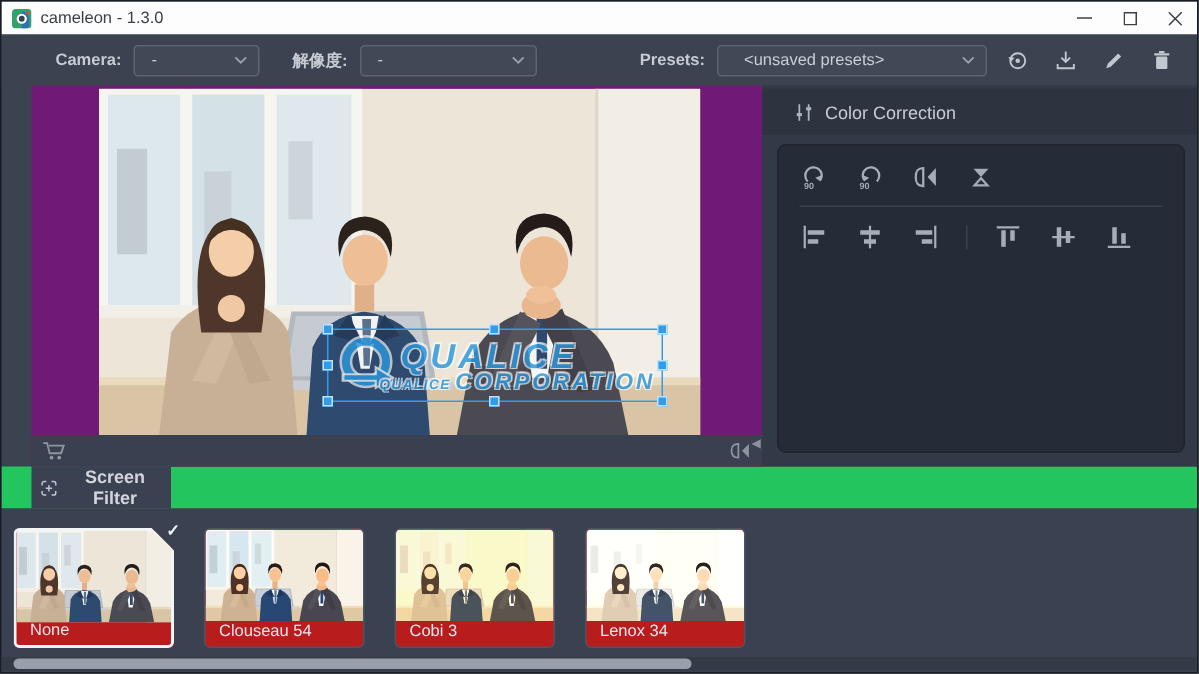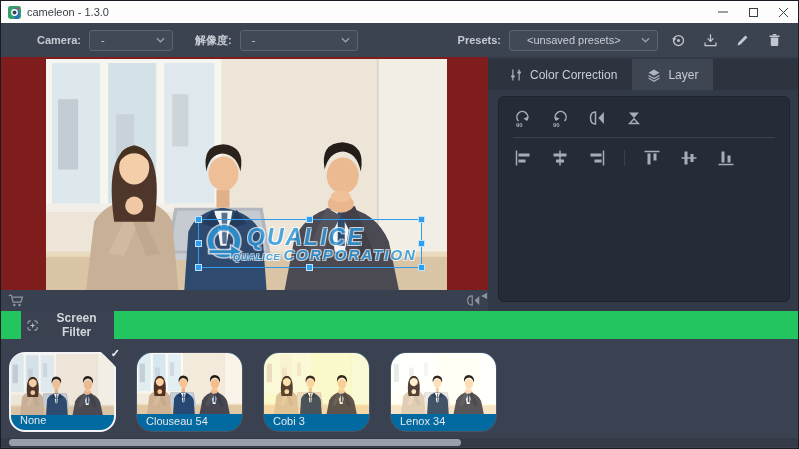--- a/index.html
+++ b/index.html
@@ -20,28 +20,28 @@
   .win-btn svg{display:block;}
   
   .toolbar{height:34px;background:#3b4350;display:flex;align-items:center;flex-shrink:0;padding:0 8px;}
   .tb-label{font-size:11px;font-weight:bold;color:#c7ccd4;margin:0 8px;white-space:nowrap;}
   .tb-label.first{margin-left:28px;}
   .dropdown{height:21px;background:#414957;border:1px solid #5c6472;border-radius:3px;
     display:flex;align-items:center;justify-content:space-between;padding:0 7px 0 11px;
     color:#c9ced6;font-size:11px;cursor:default;}
   .dd-camera{width:84px;}
   .dd-resolution{width:118px;}
-  .dd-presets{width:149px;padding-left:17px;}
+  .dd-presets{width:180px;padding-left:17px;}
   .chev{width:9px;height:6px;color:#9aa1ac;flex-shrink:0;margin-left:6px;}
   .icon-btn{background:none;border:none;padding:0;margin:0 7px;color:#c2c8d0;cursor:default;
     display:flex;align-items:center;justify-content:center;width:18px;height:18px;}
   .icon-btn svg{width:15px;height:15px;display:block;}
   
   .main{height:254px;display:flex;position:relative;flex-shrink:0;}
-  .preview-panel{width:487px;background:#7f1d1d;position:relative;flex-shrink:0;}
+  .preview-panel{width:487px;background:#701a75;position:relative;flex-shrink:0;margin-left:20px;}
   .photo{position:absolute;left:45px;top:2px;width:401px;height:231px;overflow:hidden;}
   .photo>svg{width:100%;height:100%;display:block;}
   .preview-bar{position:absolute;left:0;bottom:0;width:100%;height:21px;background:#394050;
     display:flex;align-items:center;justify-content:space-between;padding:0 7px;}
   .preview-bar .bar-icon{color:#8e959e;width:17px;height:15px;display:flex;align-items:center;background:none;border:none;padding:0;}
   .preview-bar .bar-icon svg{width:100%;height:100%;}
   
   .wm{position:absolute;left:152px;top:160px;width:224px;height:49px;border:1px solid #2e9df0;}
   .wm-inner{position:absolute;inset:0;display:flex;align-items:center;padding-left:2px;opacity:.82;}
   .wm-icon{width:46px;height:46px;flex-shrink:0;}
@@ -73,21 +73,21 @@
   .splitter-arrow{position:absolute;left:-7px;top:234px;font-size:8px;color:#8a919c;background:none;border:none;padding:0;}
   
   .filter-tab-row{height:28px;background:#22c55e;display:flex;align-items:stretch;flex-shrink:0;padding-left:20px;}
   .filter-tab{width:93px;background:#3a4150;display:flex;align-items:center;justify-content:center;gap:7px;
     font-size:12px;font-weight:bold;color:#d2d6dc;border:none;cursor:default;}
   .filter-tab svg{width:13px;height:13px;color:#c2c8d0;}
   
   .thumbs-section{height:111px;background:#3a4150;position:relative;overflow:hidden;flex-shrink:0;}
   .thumbs-row{position:absolute;left:8px;top:13px;display:flex;gap:18px;}
   .thumb{position:relative;flex-shrink:0;width:109px;height:82px;cursor:default;}
-  .thumb-card{width:107px;height:80px;background:#0369a1;border:1px solid #4d5564;border-radius:16px;
+  .thumb-card{width:107px;height:80px;background:#b91c1c;border:1px solid #4d5564;border-radius:4px;
     overflow:hidden;position:relative;}
   .thumb.selected .thumb-card{border:2px solid #f2f4f6;
     clip-path:polygon(0 0,calc(100% - 15px) 0,100% 15px,100% 100%,0 100%);}
   .thumb-img{position:absolute;left:0;top:0;width:100%;height:61px;overflow:hidden;}
   .thumb-img svg{width:100%;height:100%;display:block;}
   .thumb-label{position:absolute;left:0;bottom:0;width:100%;height:19px;line-height:18px;
     padding-left:9px;font-size:11px;color:#e4e7ec;}
   .thumb-check{position:absolute;top:-5px;right:-2px;font-size:11px;font-weight:bold;color:#eef1f4;}
   .hscroll-track{position:absolute;left:0;bottom:3px;width:100%;height:9px;background:#343a46;}
   .hscroll-thumb{position:absolute;left:8px;bottom:4px;width:452px;height:7px;background:#99a0ab;border-radius:4px;}
@@ -294,30 +294,20 @@
           <button class="tab">
        <span style="display:flex;width:14px;height:14px">
               <svg viewBox="0 0 18 18" fill="none" stroke="currentColor" stroke-width="1.5">
                 <path d="M5 2 V16 M13 2 V16"></path>
                 <rect x="2.8" y="9.5" width="4.4" height="2.6" fill="currentColor" stroke="none"></rect>
                 <rect x="10.8" y="4.5" width="4.4" height="2.6" fill="currentColor" stroke="none"></rect>
               </svg>
             </span>
        <span>Color Correction</span>
      </button>
-          <button class="tab selected">
-       <span style="display:flex;width:14px;height:14px">
-              <svg viewBox="0 0 18 18" fill="none" stroke="currentColor" stroke-width="1.5">
-                <path d="M9 2 L16 6 L9 10 L2 6 Z" fill="currentColor" stroke="none"></path>
-                <path d="M2 9.5 L9 13.5 L16 9.5"></path>
-                <path d="M2 13 L9 17 L16 13"></path>
-              </svg>
-            </span>
-       <span>Layer</span>
-     </button>
         </div>
       <div class="panel-box">
         <div class="tool-row">
             <button class="tool">
               <span style="display:flex;position:static">
                 <svg viewBox="0 0 18 18" fill="none" stroke="currentColor" stroke-width="1.5">
                   <path d="M4.5 12 A5.5 5.5 0 1 1 13 11"></path>
                   <path d="M14.5 7.5 L13 12 L9.5 9.5 Z" fill="currentColor" stroke="none"></path>
                 </svg>
                 <i class="rot-badge">90</i>

